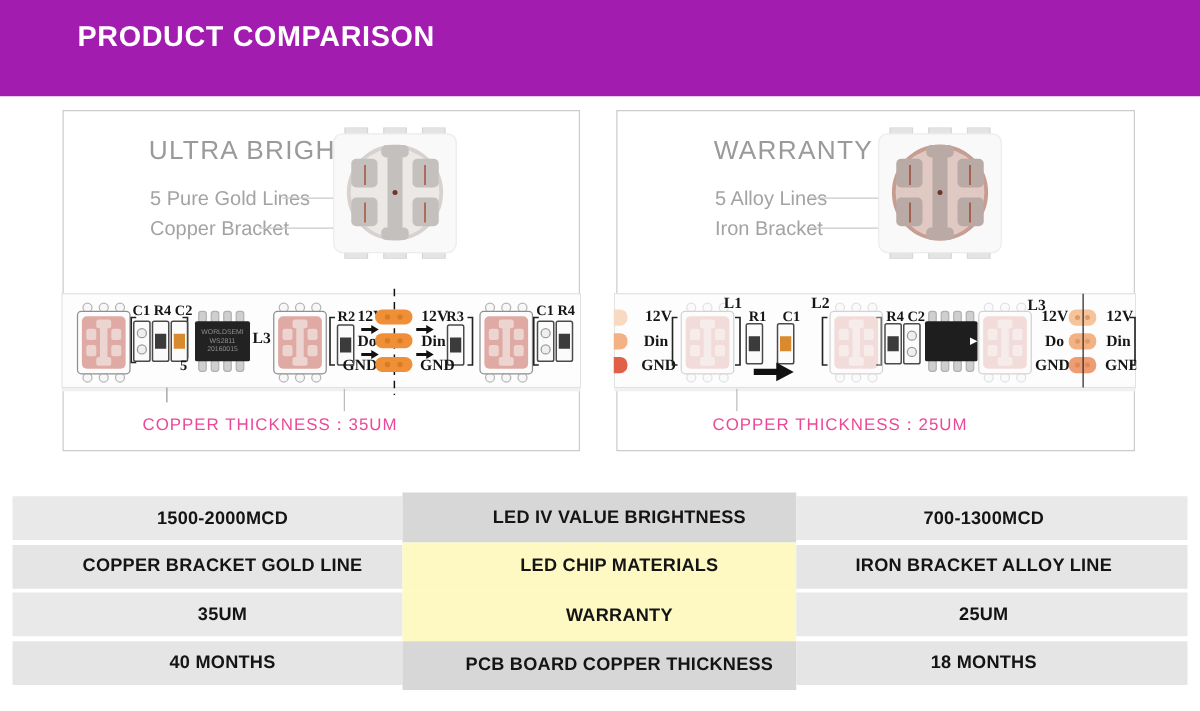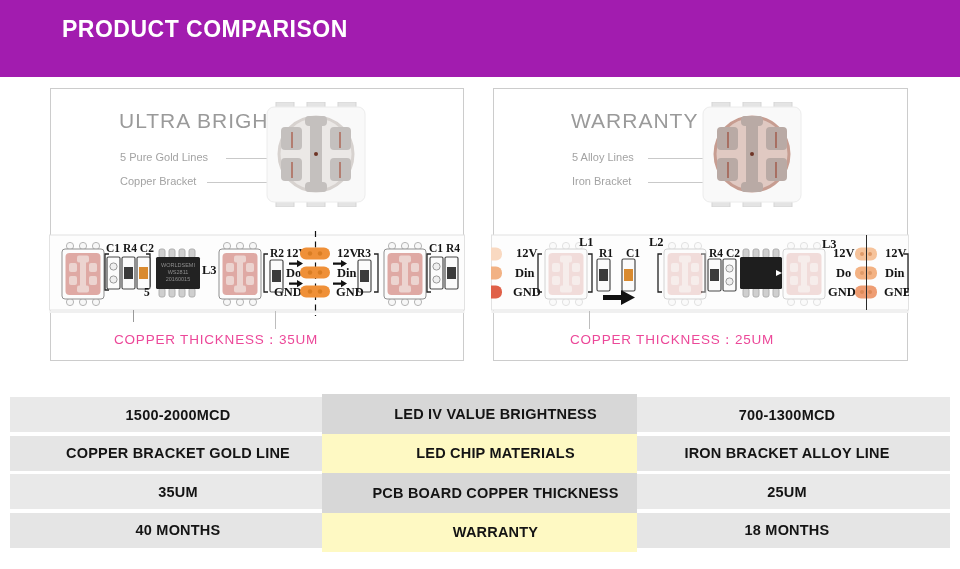--- a/index.html
+++ b/index.html
@@ -7,21 +7,21 @@
   .canvas{position:relative;width:960px;height:569px;background:#ffffff;overflow:hidden;
           font-family:"Liberation Sans",sans-serif;}
   
   .hdr{position:absolute;left:0;top:0;width:960px;height:77px;background:#a21caf;}
   .hdr h1{margin:0;padding:16px 0 0 62px;color:#fff;font-size:23px;font-weight:bold;letter-spacing:.5px;}
   
   .panel{position:absolute;top:88px;height:273px;border:1px solid #cccccc;background:#fff;box-sizing:border-box;}
   .panel.pl{left:50px;width:414px;}
   .panel.pr{left:493px;width:415px;}
   .ptitle{position:absolute;font-size:21px;color:#9a9a9a;letter-spacing:1px;}
-  .callout{position:absolute;font-size:11px;color:#a3a3a3;}
+  .callout{position:absolute;font-size:16px;color:#a3a3a3;}
   .cline{position:absolute;height:1px;background:#c9c9c9;}
   .vline{position:absolute;width:1px;background:#bdbdbd;}
   .thick{position:absolute;font-size:13.5px;color:#ec4899;letter-spacing:.8px;}
   
   .slab{font:bold 12.5px "Liberation Serif",serif;fill:#151515;}
   .srf{font:bold 11.5px "Liberation Serif",serif;fill:#151515;}
   .ict{font:5.5px "Liberation Sans",sans-serif;fill:#8e8e8e;text-anchor:middle;}
   
   .tcol{position:absolute;display:flex;flex-direction:column;}
   .tcol.side{top:397px;gap:3.5px;}
@@ -315,22 +315,22 @@
 
   <div class="tcol side tleft">
     <div class="cell sL">1500-2000MCD</div>
     <div class="cell sD">COPPER BRACKET GOLD LINE</div>
     <div class="cell sL">35UM</div>
     <div class="cell sD">40 MONTHS</div>
   </div>
   <div class="tcol mid tmid">
     <div class="cell mL">LED IV VALUE BRIGHTNESS</div>
     <div class="cell mD">LED CHIP MATERIALS</div>
+    <div class="cell mD">WARRANTY</div>
     <div class="cell mL">PCB BOARD COPPER THICKNESS</div>
-    <div class="cell mD">WARRANTY</div>
   </div>
   <div class="tcol side tright">
     <div class="cell sL">700-1300MCD</div>
     <div class="cell sD">IRON BRACKET ALLOY LINE</div>
     <div class="cell sL">25UM</div>
     <div class="cell sD">18 MONTHS</div>
   </div>
 
 </div>
 

